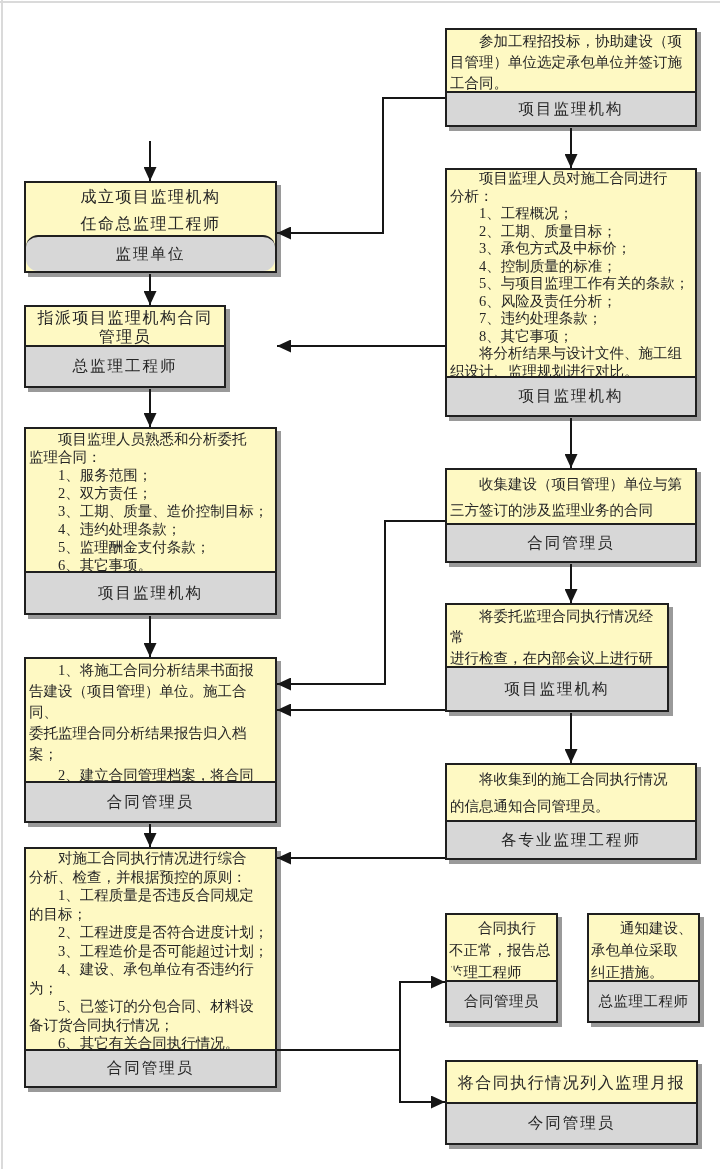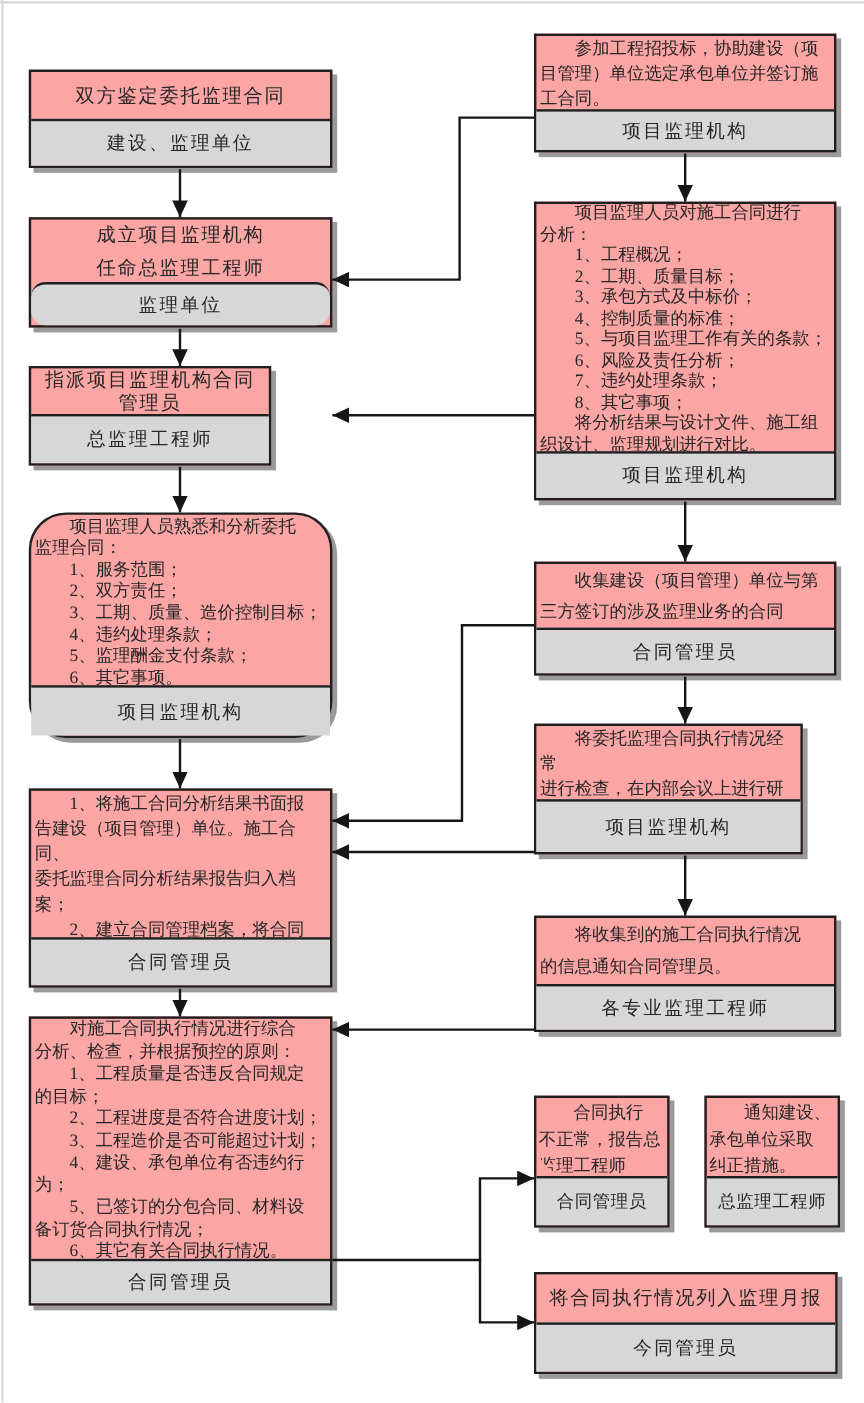--- a/index.html
+++ b/index.html
@@ -5,21 +5,21 @@
   html,body{margin:0;padding:0;background:#ffffff;}
   #canvas{
     position:relative;
     width:720px;height:1169px;
     background:#ffffff;
     font-family:"Liberation Serif","DejaVu Serif",serif;
     overflow:hidden;
   }
   .box{
     position:absolute;
-    background:#fca5a5;
+    background:#fef9c3;
     border:2px solid #1f1f1f;
     box-shadow:4px 4px 0 #9a9a9a;
     display:flex;
     flex-direction:column;
     box-sizing:border-box;
     justify-content:flex-end;
   }
   .body{
     flex:1 1 auto;
     font-size:14.5px;
@@ -64,37 +64,33 @@
   }
 </style>
 </head>
 <body>
 
 <div id="canvas">
 
   <div class="edge" style="left:0;top:1px;width:720px;height:2px;"></div>
   <div class="edge" style="left:1px;top:0;width:2px;height:1169px;"></div>
 
-  <div class="box" style="left:24px;top:58px;width:253px;height:82px;">
-    <div class="body center" style="font-size:16px;">双方鉴定委托监理合同</div>
-    <div class="label" style="height:37px;">建设、监理单位</div>
-  </div>
 
   <div class="box" style="left:24px;top:181px;width:253px;height:92px;">
     <div class="body center" style="font-size:16px;line-height:27px;">成立项目监理机构
 任命总监理工程师</div>
     <div class="label" style="height:34px;border-radius:12px;">监理单位</div>
   </div>
 
   <div class="box" style="left:24px;top:305px;width:202px;height:83px;">
     <div class="body center" style="font-size:16px;">指派项目监理机构合同管理员</div>
     <div class="label" style="height:39px;">总监理工程师</div>
   </div>
 
-  <div class="box" style="left:24px;top:427px;width:253px;height:188px;border-radius:31px;">
+  <div class="box" style="left:24px;top:427px;width:253px;height:188px;">
     <div class="body" style="line-height:18px;">　　项目监理人员熟悉和分析委托
 监理合同：
 　　1、服务范围；
 　　2、双方责任；
 　　3、工期、质量、造价控制目标；
 　　4、违约处理条款；
 　　5、监理酬金支付条款；
 　　6、其它事项。</div>
     <div class="label" style="height:40px;">项目监理机构</div>
   </div>

